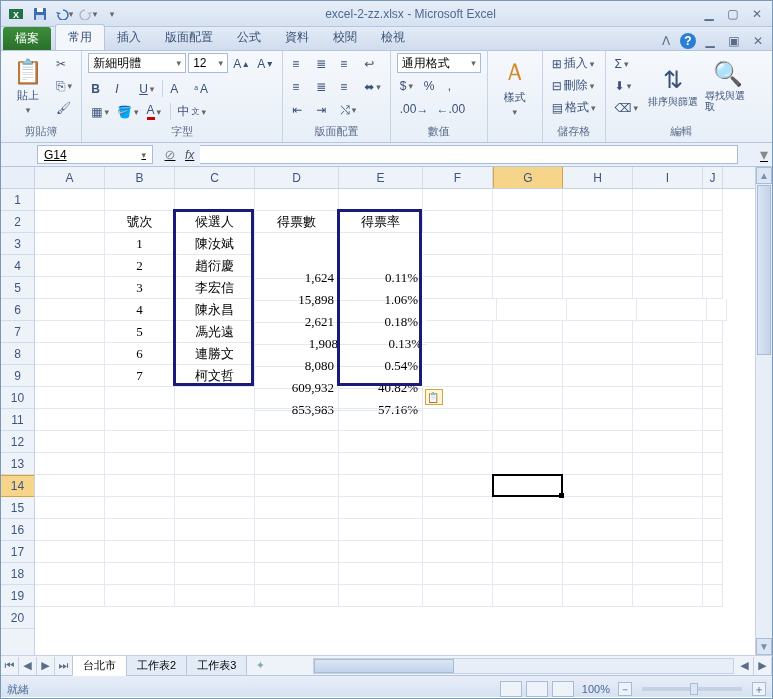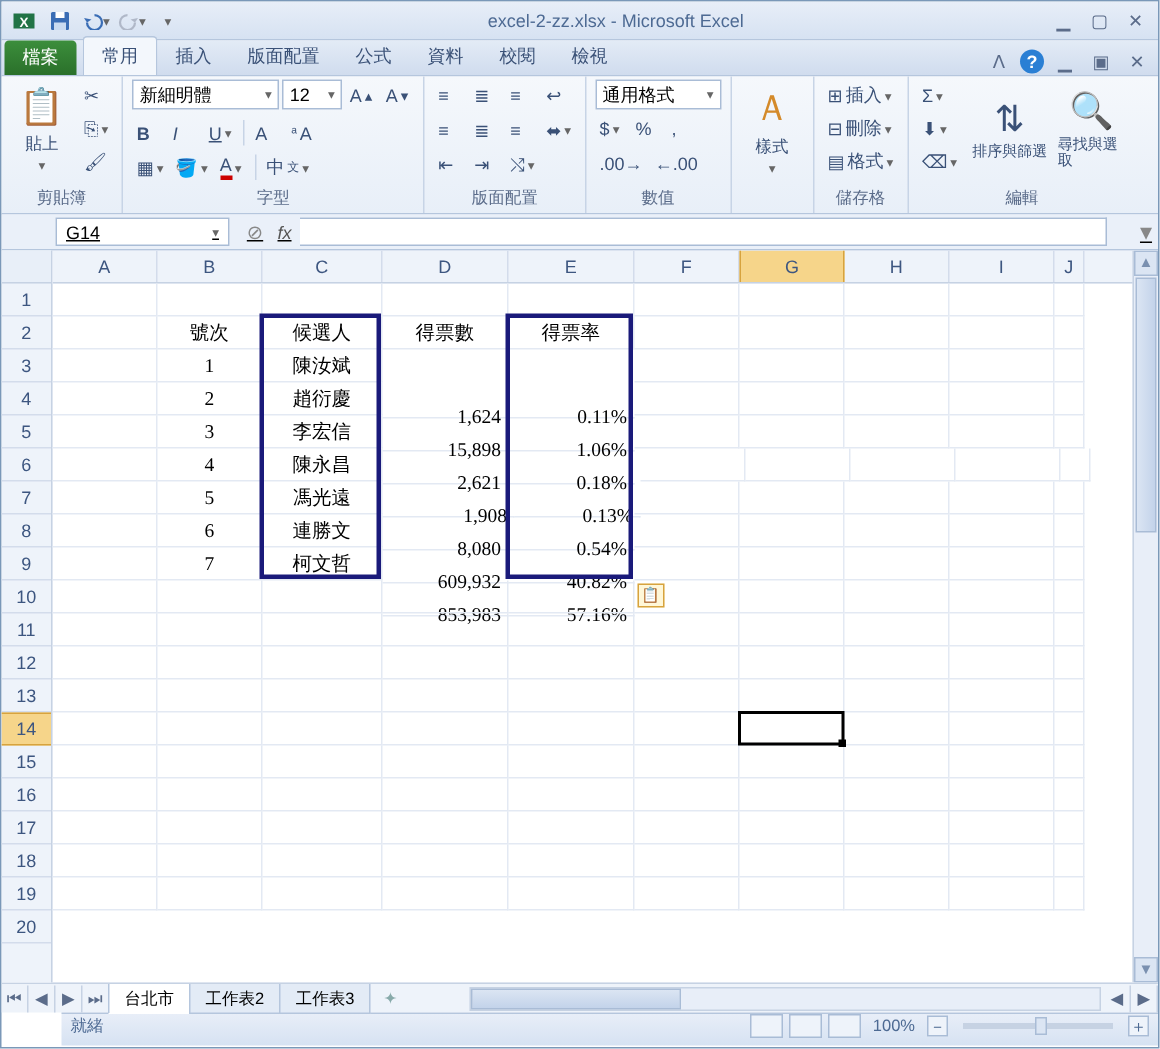--- a/index.html
+++ b/index.html
@@ -68,21 +68,21 @@
 .sheet-bar { height: 20px; background: #eef3fa; border-top: 1px solid #c6d2e3; display: flex; align-items: center; font-size: 11px; }
 .sheet-nav { display: flex; }
 .sheet-nav-btn { width: 18px; height: 18px; display: flex; align-items: center; justify-content: center; cursor: pointer; color: #5b6c8a; border-right: 1px solid #c6d2e3; }
 .sheet-tab { padding: 2px 10px; border: 1px solid #b5c6dd; border-top: none; background: #e3ebf6; cursor: pointer; margin-left: -1px; }
 .sheet-tab.active { background: #fff; border-bottom: 1px solid #fff; }
 .sheet-new { width: 26px; text-align: center; cursor: pointer; color: #8aa; }
 .hscroll-track { flex: 1; margin: 0 2px 0 40px; height: 16px; background: #e8eef8; border: 1px solid #c6d2e3; position: relative; }
 .hscroll-thumb { position: absolute; left: 0; top: 0; bottom: 0; width: 140px; background: linear-gradient(#dbe5f3, #c3d3ea); border: 1px solid #a9bcd6; cursor: pointer; }
 
 
-.status-bar { height: 22px; background: linear-gradient(#e8eef8, #d6e2f2); border-top: 1px solid #b5c6dd; display: flex; align-items: flex-start; font-size: 11px; color: #4d6a93; padding: 0 6px; margin-left: 40px; }
+.status-bar { height: 22px; background: linear-gradient(#e8eef8, #d6e2f2); border-top: 1px solid #b5c6dd; display: flex; align-items: flex-end; font-size: 11px; color: #4d6a93; padding: 0 6px; }
 .status-right { margin-left: auto; display: flex; align-items: center; gap: 4px; }
 .view-btn { width: 22px; height: 16px; border: 1px solid #a9bcd6; background: #eef3fa; cursor: pointer; }
 .zoom-slider { width: 100px; height: 4px; background: #c6d2e3; position: relative; margin: 0 6px; }
 .zoom-thumb { position: absolute; left: 48px; top: -4px; width: 8px; height: 12px; background: #dbe5f3; border: 1px solid #a9bcd6; cursor: pointer; }
 .zoom-btn { width: 14px; height: 14px; border: 1px solid #a9bcd6; background: #eef3fa; display: flex; align-items: center; justify-content: center; cursor: pointer; font-size: 11px; }
 
 .vscroll { position: absolute; right: 0; top: 0; bottom: 0; width: 17px; background: #e8eef8; border-left: 1px solid #c6d2e3; }
 .vscroll-btn { height: 17px; display: flex; align-items: center; justify-content: center; cursor: pointer; color: #7a90b0; font-size: 10px; background: #dbe5f3; border: 1px solid #a9bcd6; }
 .vscroll-thumb { position: absolute; top: 18px; left: 1px; right: 1px; height: 170px; background: linear-gradient(90deg,#dbe5f3,#c3d3ea); border: 1px solid #a9bcd6; cursor: pointer; }
 

